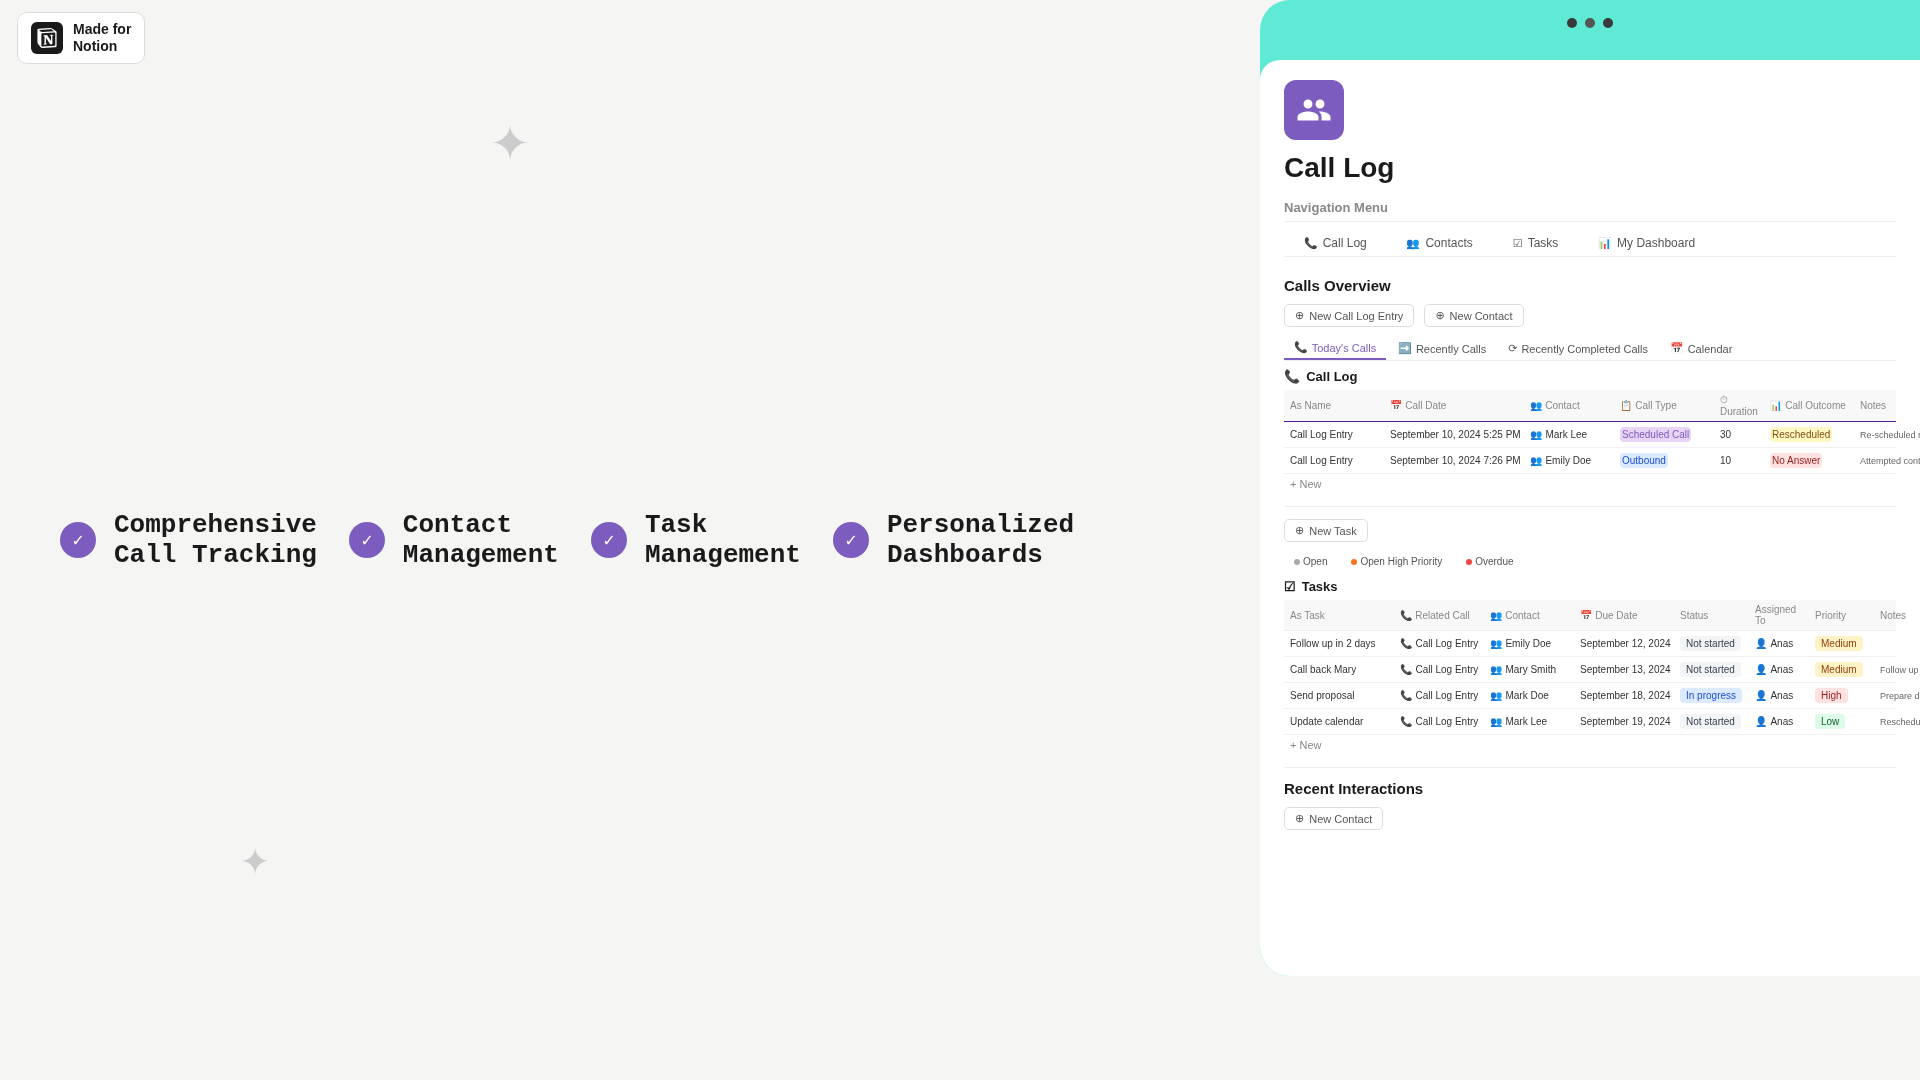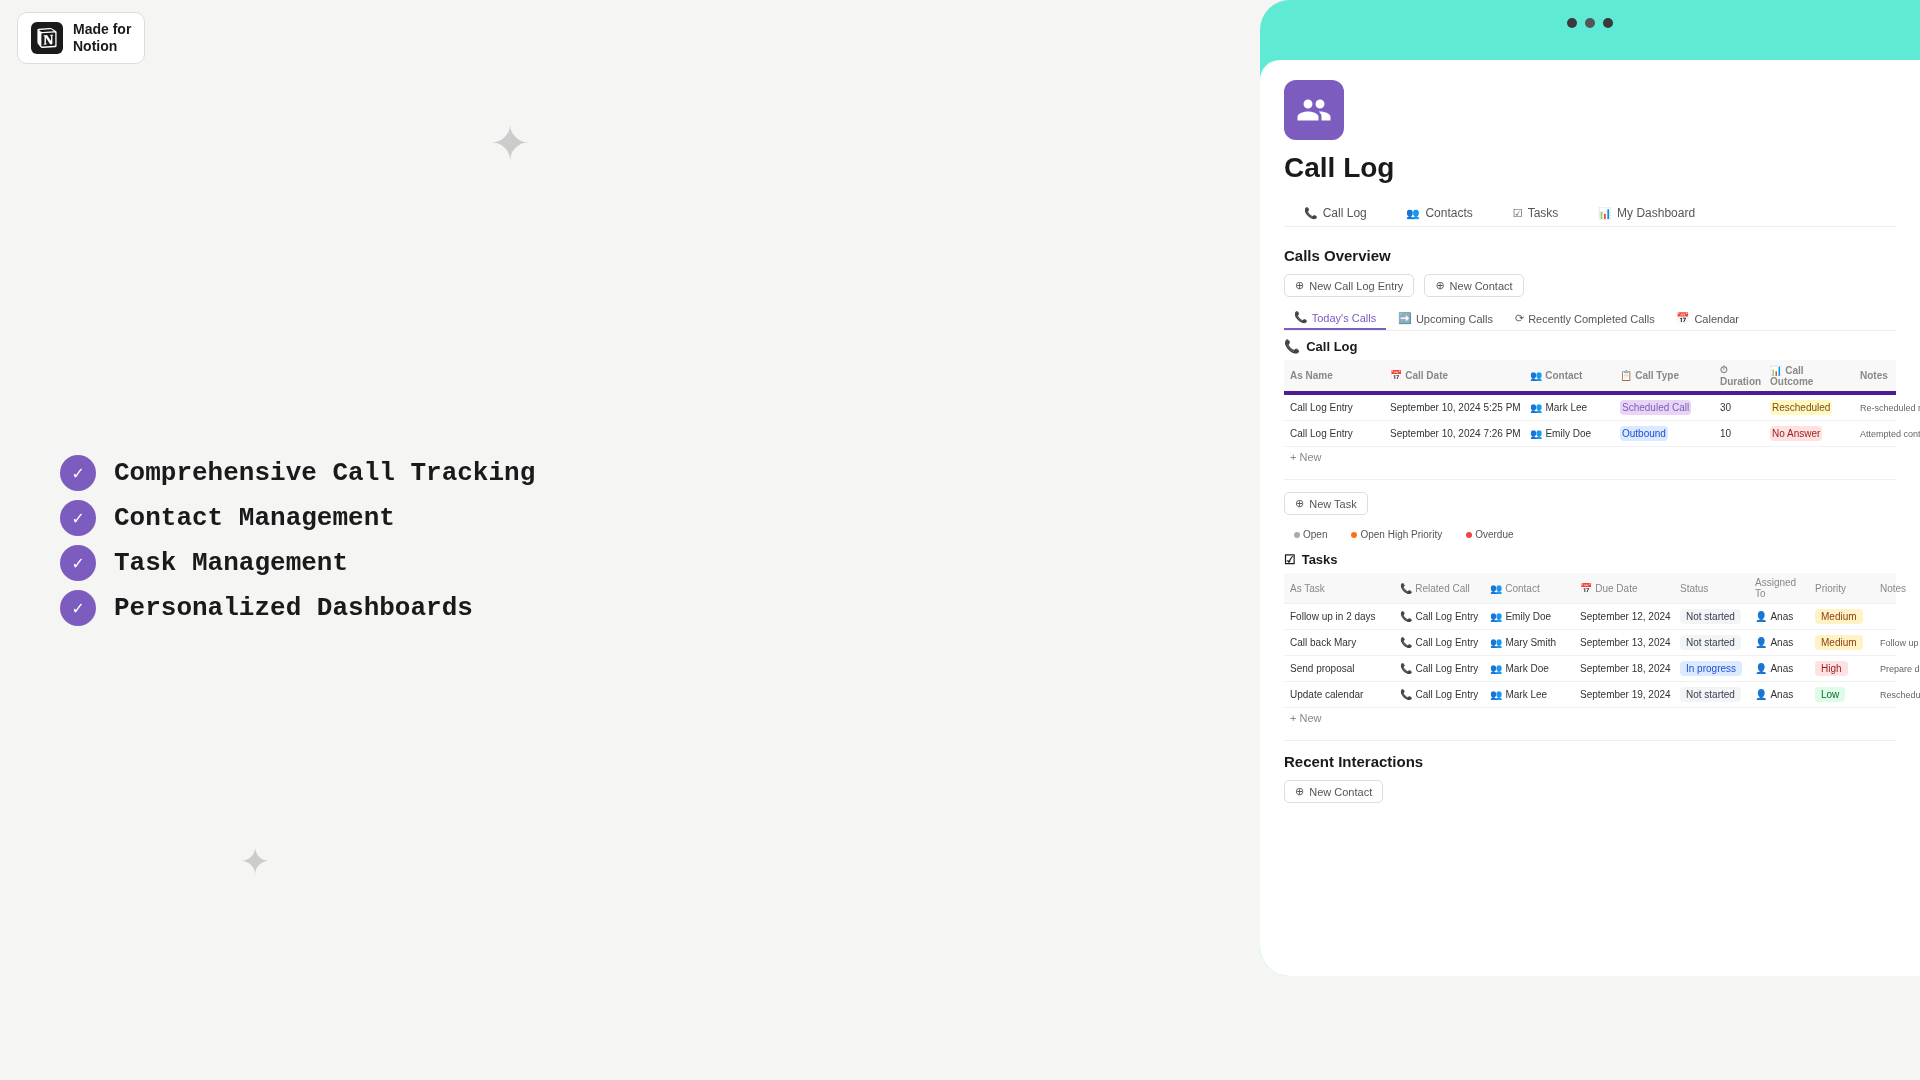--- a/index.html
+++ b/index.html
@@ -71,22 +71,22 @@
       font-weight: 900;
       color: #1a1a1a;
       line-height: 1.1;
       margin-bottom: 40px;
       letter-spacing: -1px;
     }
 
     .features-list {
       list-style: none;
       display: flex;
-      flex-direction: column;
-      gap: 9px;
+      flex-direction: row;
+      gap: 32px;
     }
     .feature-item {
       display: flex;
       align-items: center;
       gap: 18px;
       font-size: 26px;
       font-weight: 600;
       color: #1a1a1a;
       font-family: 'Courier New', monospace;
     }
@@ -259,24 +259,24 @@
     }
 
     .table-container {
       width: 100%;
       margin-bottom: 8px;
     }
     .table-head {
       display: grid;
       grid-template-columns: 100px 140px 90px 100px 50px 90px 120px;
       background: #f8f8f8;
-      border-bottom: 4px solid #4c1d95;
+      border-bottom: 1px solid #4c1d95;
       font-size: 10px;
       color: #888;
-      font-weight: 700;
+      font-weight: 400;
     }
     .table-head-cell {
       padding: 4px 6px;
       display: flex;
       align-items: center;
       gap: 3px;
     }
     .table-row {
       display: grid;
       grid-template-columns: 100px 140px 90px 100px 50px 90px 120px;
@@ -418,20 +418,21 @@
     <div class="notion-screen">
 
       <div class="notion-page-icon">
         <svg viewBox="0 0 24 24" fill="white">
           <path d="M16 11c1.66 0 2.99-1.34 2.99-3S17.66 5 16 5c-1.66 0-3 1.34-3 3s1.34 3 3 3zm-8 0c1.66 0 2.99-1.34 2.99-3S9.66 5 8 5C6.34 5 5 6.34 5 8s1.34 3 3 3zm0 2c-2.33 0-7 1.17-7 3.5V19h14v-2.5c0-2.33-4.67-3.5-7-3.5zm8 0c-.29 0-.62.02-.97.05 1.16.84 1.97 1.97 1.97 3.45V19h6v-2.5c0-2.33-4.67-3.5-7-3.5z"></path>
         </svg>
       </div>
 
       <h2 class="notion-page-title">Call Log</h2>
 
+      <div class="section-header">Navigation Menu</div>
       <div class="nav-menu">
       <div class="nav-item">
             <span class="nav-icon">📞</span>
             <span>Call Log</span>
           </div>
           <div class="nav-item">
             <span class="nav-icon">👥</span>
             <span>Contacts</span>
           </div>
           <div class="nav-item">
@@ -457,21 +458,21 @@
         </button>
       </div>
 
       <div class="tabs-bar">
       <div class="tab-item active">
             <span>📞</span>
             <span>Today's Calls</span>
           </div>
           <div class="tab-item">
             <span>➡️</span>
-            <span>Upcoming Calls</span>
+            <span>Recently Calls</span>
           </div>
           <div class="tab-item">
             <span>⟳</span>
             <span>Recently Completed Calls</span>
           </div>
           <div class="tab-item">
             <span>📅</span>
             <span>Calendar</span>
           </div>
         </div>

